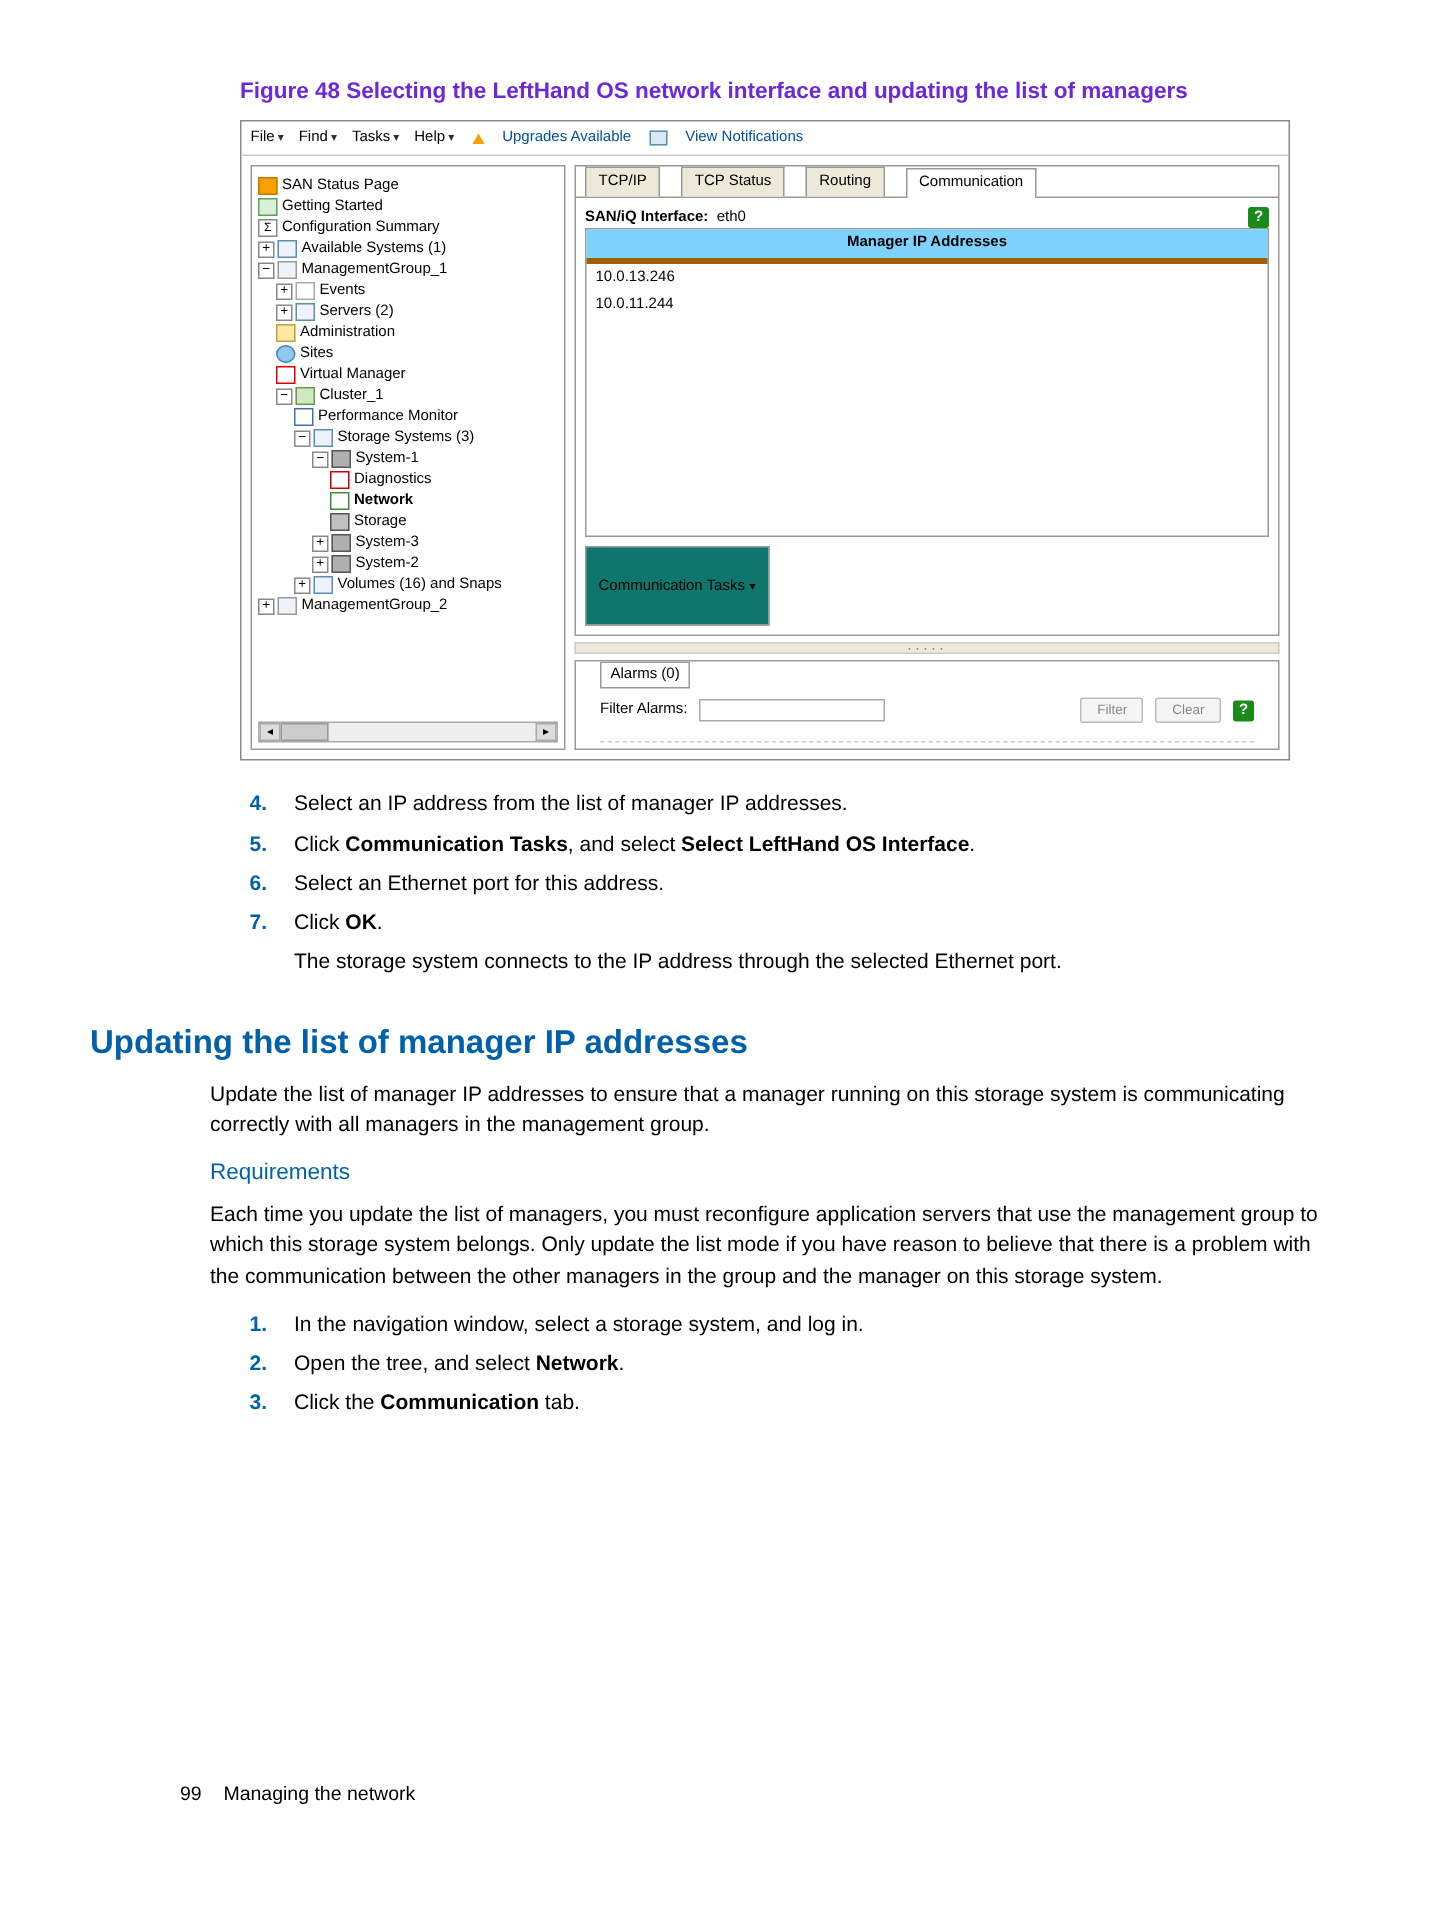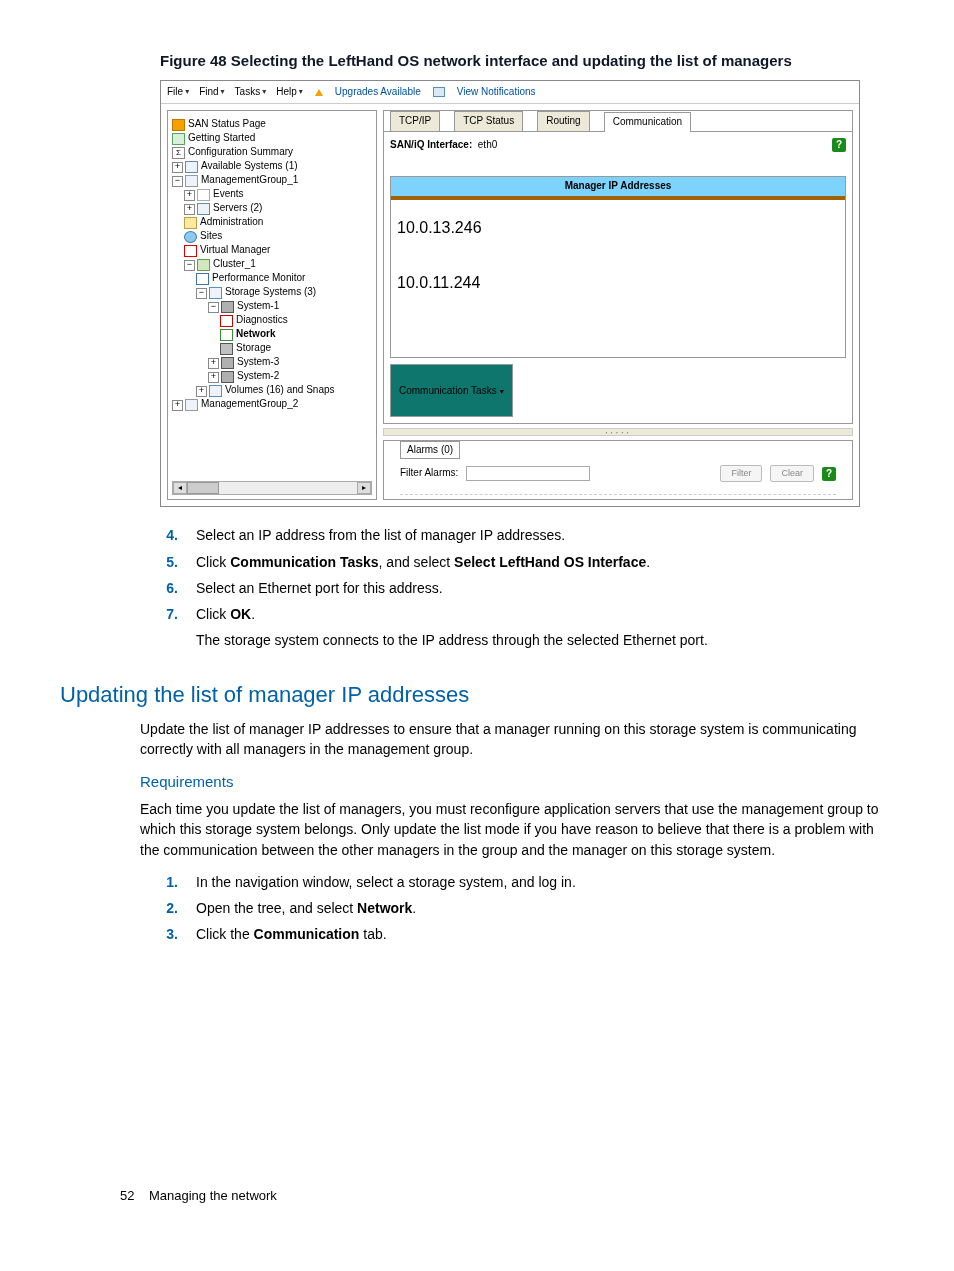--- a/index.html
+++ b/index.html
@@ -6,21 +6,21 @@
     font-family: Arial, Helvetica, sans-serif;
     font-size: 14px;
     color: #000;
     margin: 0;
     padding: 50px 60px 40px 60px;
     width: 954px;
     box-sizing: border-box;
     line-height: 1.45;
   }
   .figure-caption {
-    color: #0f172a;
+    color: #6d28d9;
     font-weight: bold;
     font-size: 15px;
     margin-bottom: 8px;
     text-align: left;
     padding-left: 100px;
   }
   .screenshot {
     border: 1px solid #888;
     width: 700px;
     margin: 0 0 18px 100px;
@@ -91,44 +91,44 @@
   .right-pane {
     flex:1;
     display:flex;
     flex-direction:column;
     gap:4px;
   }
   .tabs-row{display:flex;gap:12px;border-bottom:1px solid #999;padding:4px 4px 0 4px;border:1px solid #999;border-bottom:none;}
   .tab{padding:2px 8px;border:1px solid #999;border-bottom:none;background:#ece9d8;font-size:10px;margin-right:2px;}
   .tab.active{background:#fff;position:relative;top:1px;}
   .content-box{border:1px solid #999;flex:1;padding:6px;display:flex;flex-direction:column;}
-  .intf-row{display:flex;justify-content:space-between;align-items:flex-end;margin-bottom:24px;}
+  .intf-row{display:flex;justify-content:space-between;align-items:flex-end;margin-bottom:0;}
   .intf-row .lbl{font-weight:bold;}
   .help-icon{width:14px;height:14px;background:#1a8a1a;color:#fff;font-size:10px;font-weight:bold;text-align:center;line-height:14px;border-radius:2px;}
   .ip-table{border:1px solid #999;flex:1;background:#fff;}
   .ip-table .hdr{background:#7dd3fc;border-bottom:4px solid #a16207;text-align:center;font-size:10px;padding:2px;font-weight:bold;}
-  .ip-table .row{padding:16px 6px;font-size:16px;}
+  .ip-table .row{padding:2px 6px;font-size:10px;}
   .comm-tasks{margin-top:6px;}
   .comm-tasks button{font-size:10px;padding:20px 8px;background:#0f766e;border:1px solid #999;}
   .comm-tasks .tri{font-size:8px;margin-left:3px;}
   .splitter{height:6px;background:#ece9d8;border:1px solid #ccc;position:relative;}
   .splitter::after{content:"·····";position:absolute;left:50%;top:-3px;transform:translateX(-50%);font-size:10px;color:#777;letter-spacing:2px;}
   .alarms-box{border:1px solid #999;padding:4px 16px;}
   .alarms-tab{display:inline-block;padding:1px 6px;border:1px solid #999;background:#fff;font-size:10px;margin-top:-12px;position:relative;top:-2px;}
   .alarms-row{display:flex;align-items:center;gap:8px;margin-top:4px;justify-content:space-between;}
   .alarms-row input{font-size:10px;padding:1px;width:120px;border:1px solid #aaa;}
   .gb{font-size:9px;padding:1px 10px;background:#f5f5f5;border:1px solid #bbb;color:#888;border-radius:2px;}
 
   
   .steps { margin-left: 100px; margin-bottom:18px;}
   .steps .step { display:flex; gap:18px; margin-bottom:6px;}
   .steps .num { color:#0061aa; font-weight:bold; width:18px; text-align:right;}
   .steps .txt { flex:1;}
   .steps .follow { margin-left:36px; margin-top:4px;}
-  .h2 { color:#0061aa; font-size:22px; font-weight:normal; margin:28px 0 8px 0;}
+  .h2 { color:#0061aa; font-size:22px; font-weight:bold; margin:28px 0 8px 0;}
   .para { margin:0 0 12px 80px;}
   .h3 { color:#0061aa; font-size:15px; font-weight:normal; margin:8px 0 6px 80px;}
   b{font-weight:bold;}
   .footer{position:absolute; bottom:24px; left:60px; font-size:13px;}
   .page-wrap{position:relative; min-height:1180px;}
 </style>
 </head>
 <body>
 <div class="page-wrap">
 
@@ -261,16 +261,16 @@
         <span class="num">2.</span>
         <span class="txt"><span>Open the tree, and select </span><b>Network</b><span>.</span></span>
       </div>
   <div class="step">
         <span class="num">3.</span>
         <span class="txt"><span>Click the </span><b>Communication</b><span> tab.</span></span>
       </div>
 </div>
 
 <div class="footer">
-  <span>52</span>&nbsp;&nbsp;&nbsp;&nbsp;<span>Managing the network</span>
+  <span>99</span>&nbsp;&nbsp;&nbsp;&nbsp;<span>Managing the network</span>
 </div>
 
 </div>
 
 </body></html>

